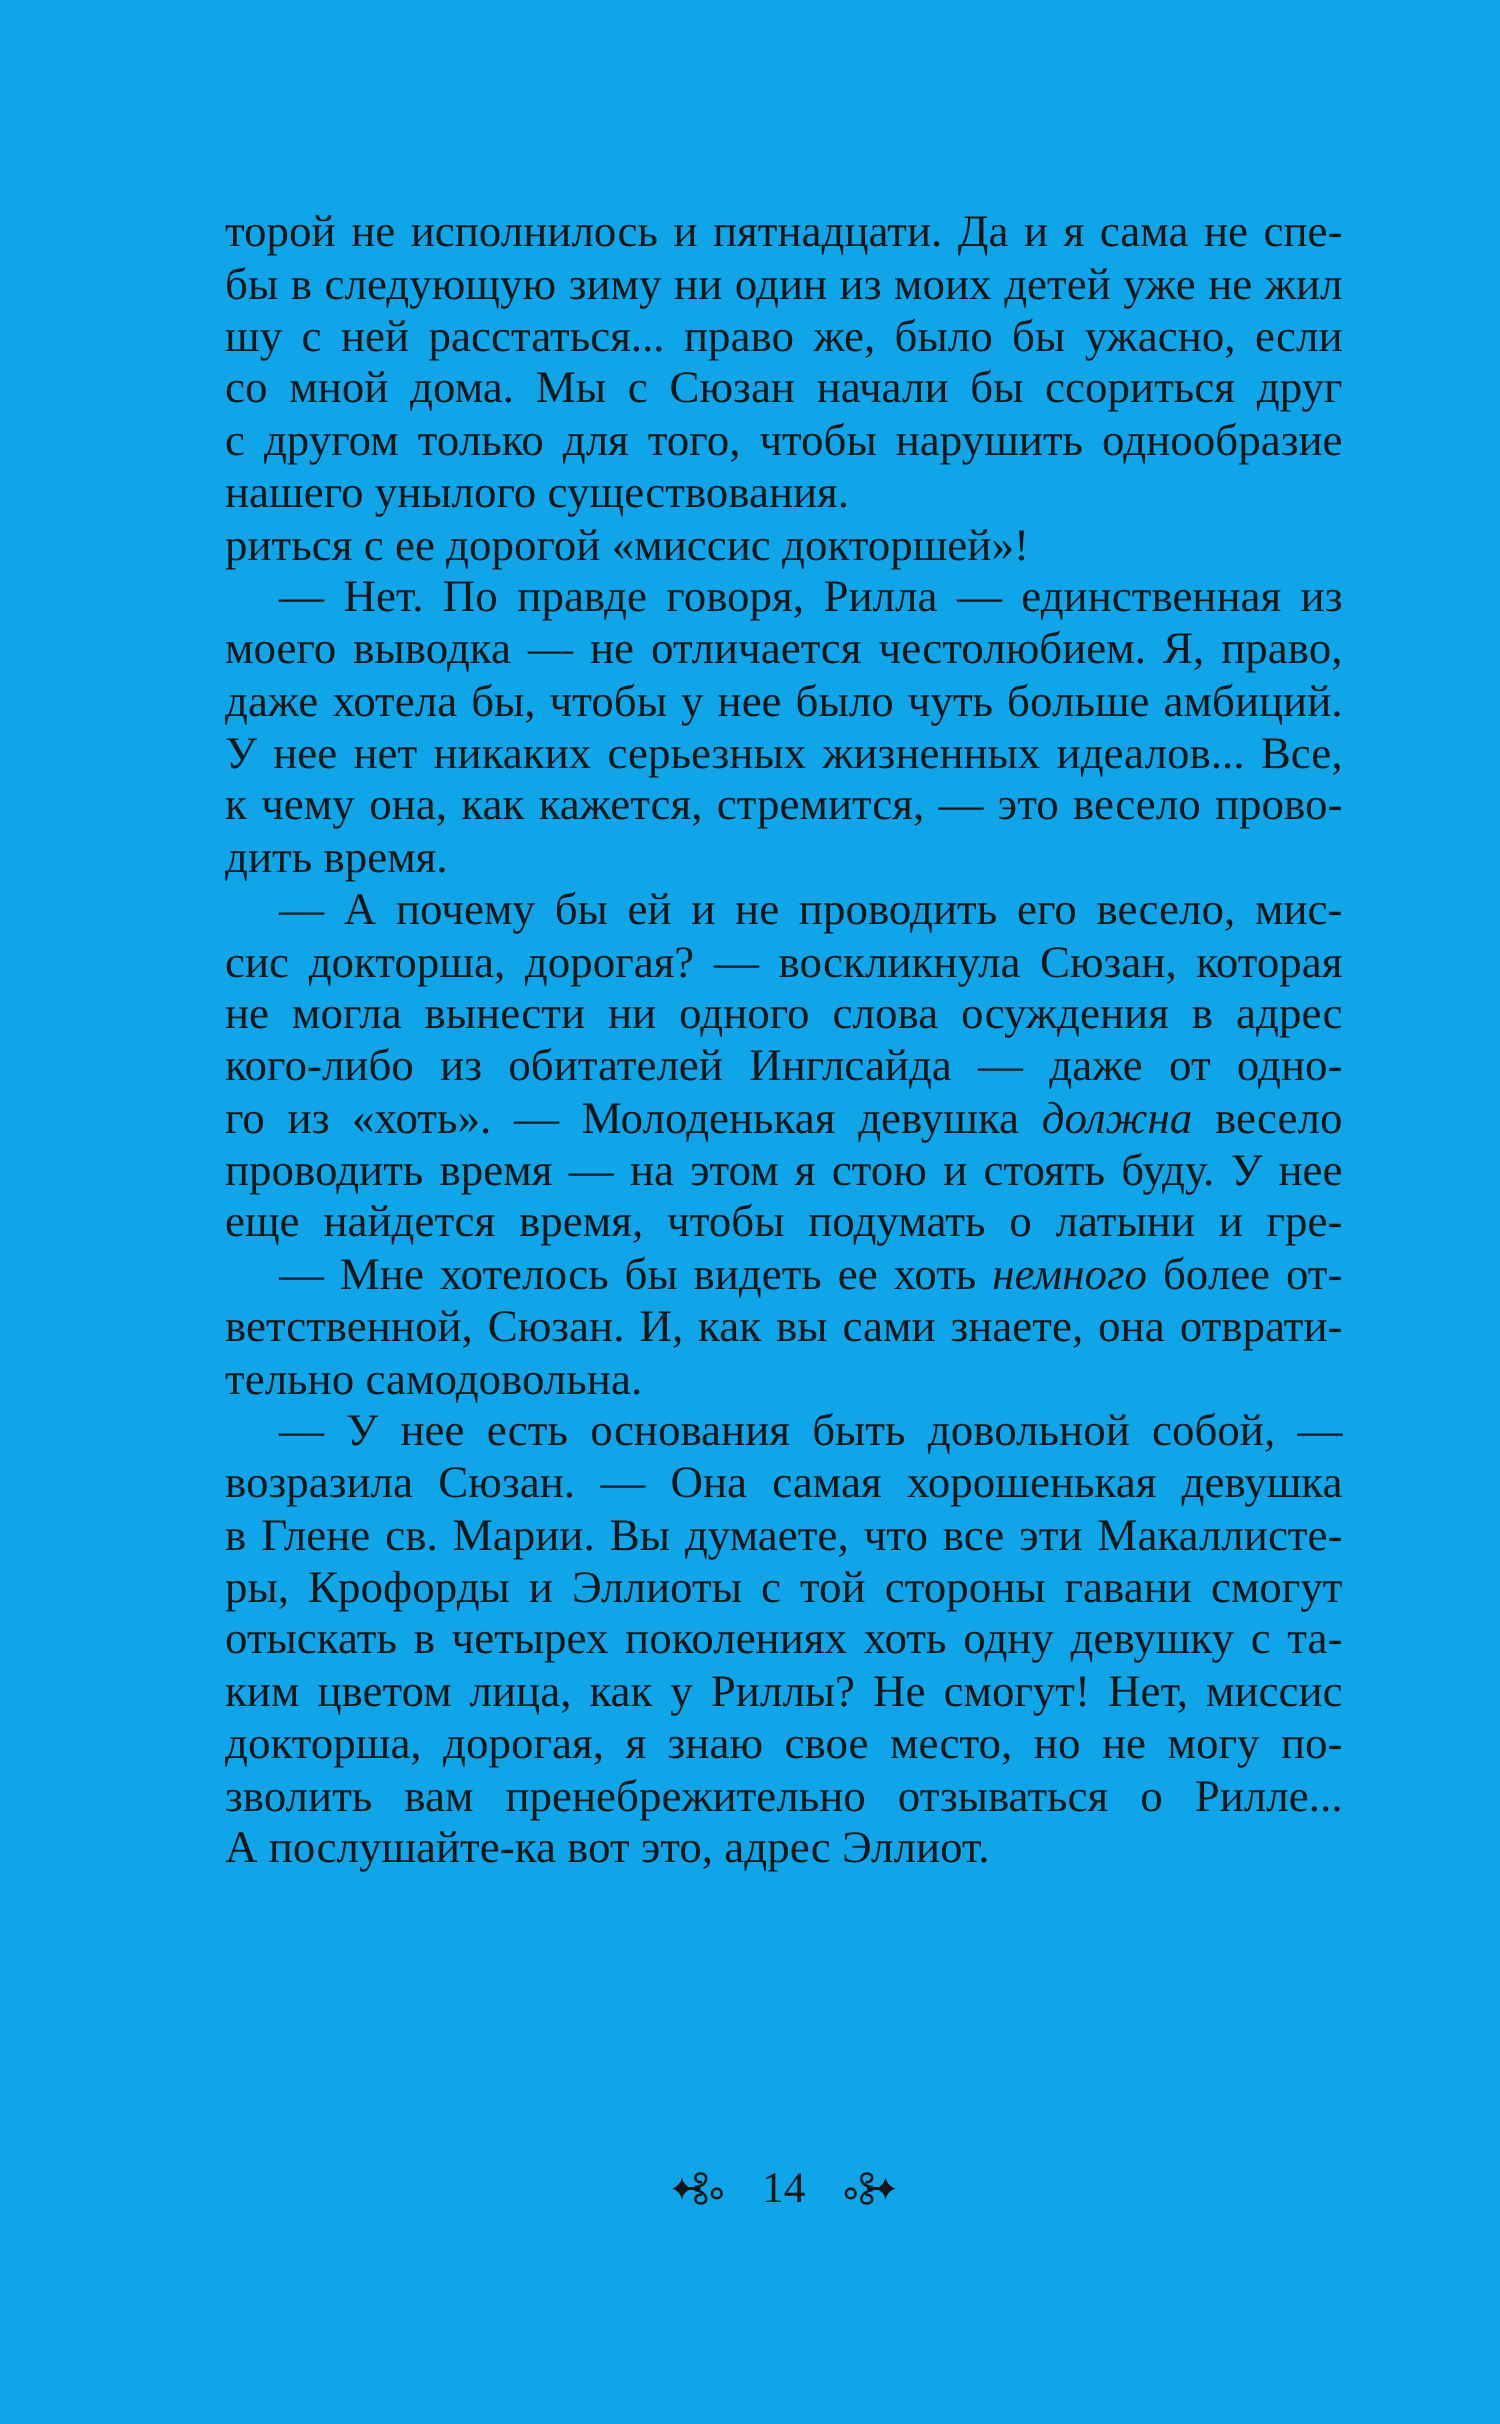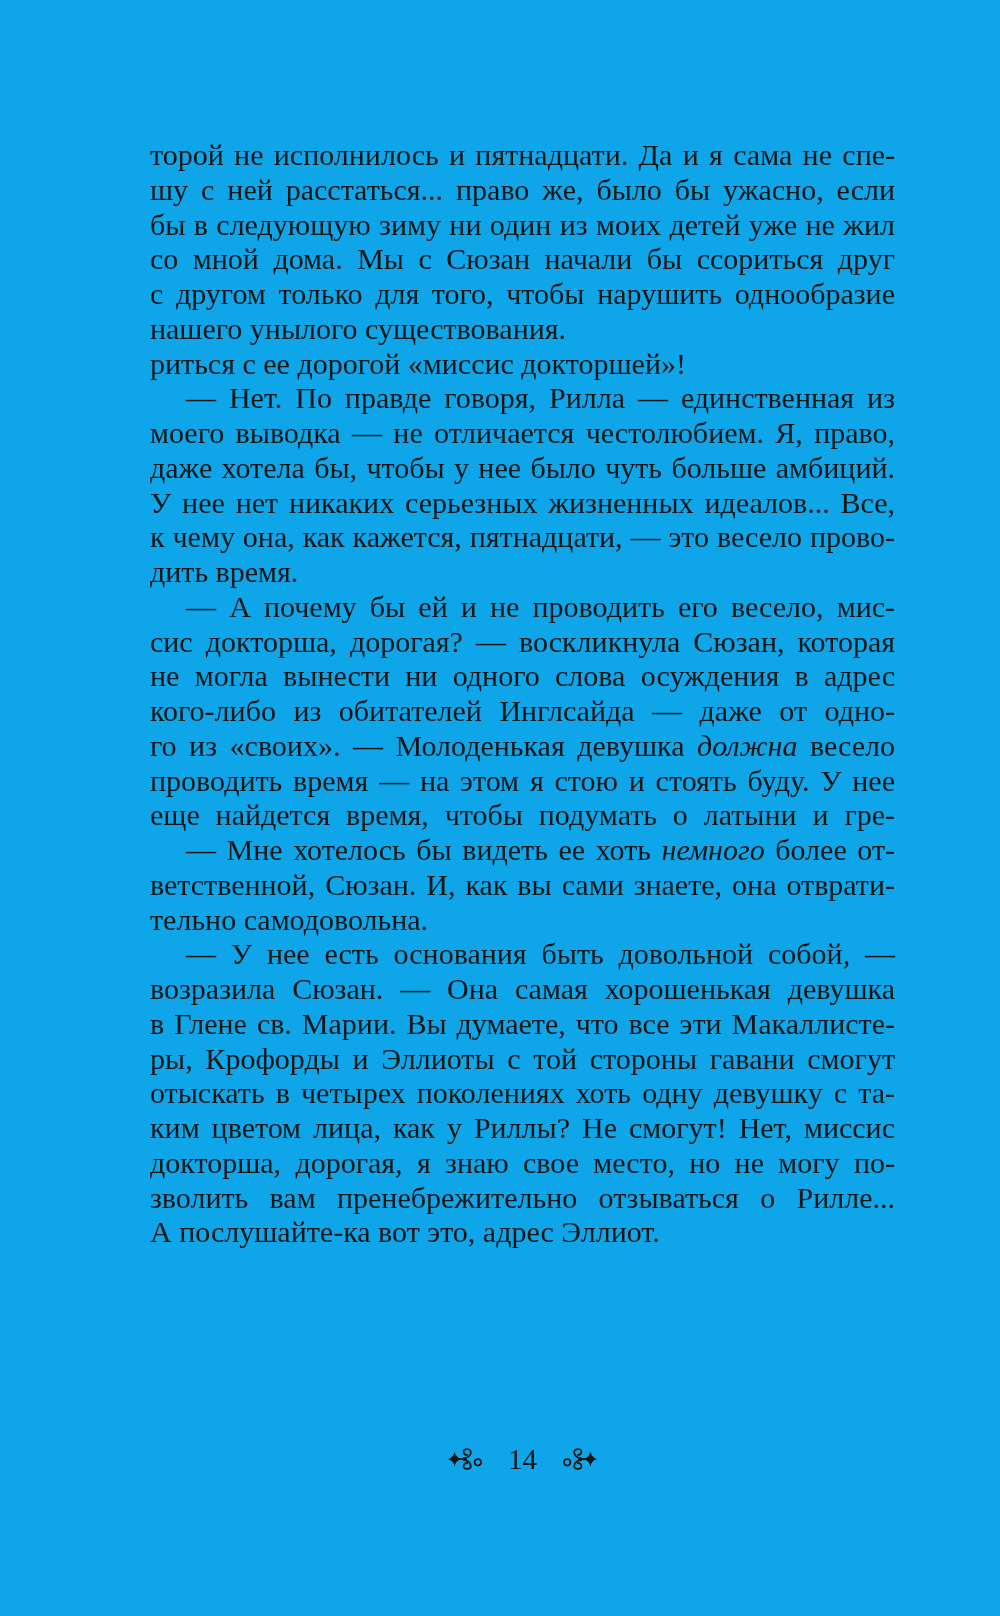--- a/index.html
+++ b/index.html
@@ -60,43 +60,43 @@
   .fleuron.mirrored { transform: scaleX(-1); }
 </style>
 </head>
 <body>
 
 <div class="book-page">
 
   <div class="text-block">
       <div class="para">
         <div class="line"><span>торой не исполнилось и пятнадцати. Да и я сама не спе-</span></div>
+        <div class="line"><span>бы в следующую зиму ни один из моих детей уже не жил</span></div>
         <div class="line"><span>шу с ней расстаться... право же, было бы ужасно, если</span></div>
-        <div class="line"><span>бы в следующую зиму ни один из моих детей уже не жил</span></div>
         <div class="line"><span>со мной дома. Мы с Сюзан начали бы ссориться друг</span></div>
         <div class="line"><span>с другом только для того, чтобы нарушить однообразие</span></div>
         <div class="line last"><span>нашего унылого существования.</span></div>
       </div>
       <div class="para">
         <div class="line last"><span>риться с ее дорогой «миссис докторшей»!</span></div>
       </div>
       <div class="para">
         <div class="line indent"><span>— Нет. По правде говоря, Рилла — единственная из</span></div>
         <div class="line"><span>моего выводка — не отличается честолюбием. Я, право,</span></div>
         <div class="line"><span>даже хотела бы, чтобы у нее было чуть больше амбиций.</span></div>
         <div class="line"><span>У нее нет никаких серьезных жизненных идеалов... Все,</span></div>
-        <div class="line"><span>к чему она, как кажется, пятнадцати, — это весело прово-</span></div>
+        <div class="line"><span>к чему она, как кажется, стремится, — это весело прово-</span></div>
         <div class="line last"><span>дить время.</span></div>
       </div>
       <div class="para">
         <div class="line indent"><span>— А почему бы ей и не проводить его весело, мис-</span></div>
         <div class="line"><span>сис докторша, дорогая? — воскликнула Сюзан, которая</span></div>
         <div class="line"><span>не могла вынести ни одного слова осуждения в адрес</span></div>
         <div class="line"><span>кого-либо из обитателей Инглсайда — даже от одно-</span></div>
-        <div class="line"><span>го из «своих». — Молоденькая девушка </span><i>должна</i><span> весело</span></div>
+        <div class="line"><span>го из «хоть». — Молоденькая девушка </span><i>должна</i><span> весело</span></div>
         <div class="line"><span>проводить время — на этом я стою и стоять буду. У нее</span></div>
         <div class="line"><span>еще найдется время, чтобы подумать о латыни и гре-</span></div>
       </div>
       <div class="para">
         <div class="line indent"><span>— Мне хотелось бы видеть ее хоть </span><i>немного</i><span> более от-</span></div>
         <div class="line"><span>ветственной, Сюзан. И, как вы сами знаете, она отврати-</span></div>
         <div class="line last"><span>тельно самодовольна.</span></div>
       </div>
       <div class="para">
         <div class="line indent"><span>— У нее есть основания быть довольной собой, —</span></div>

